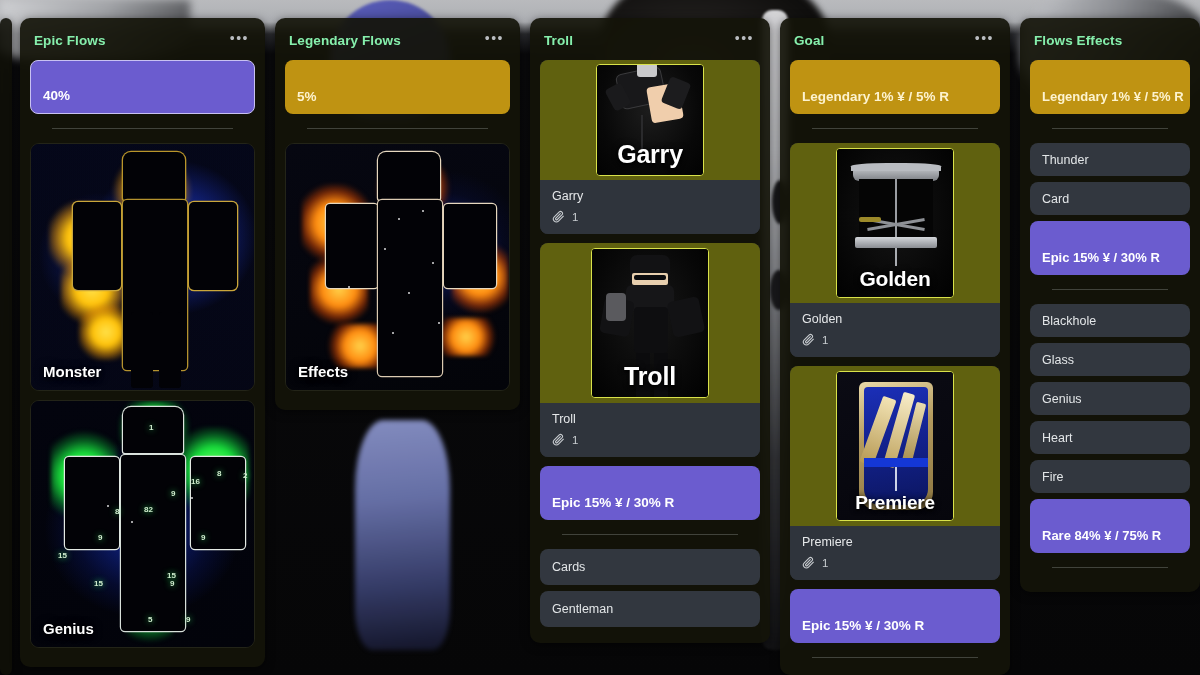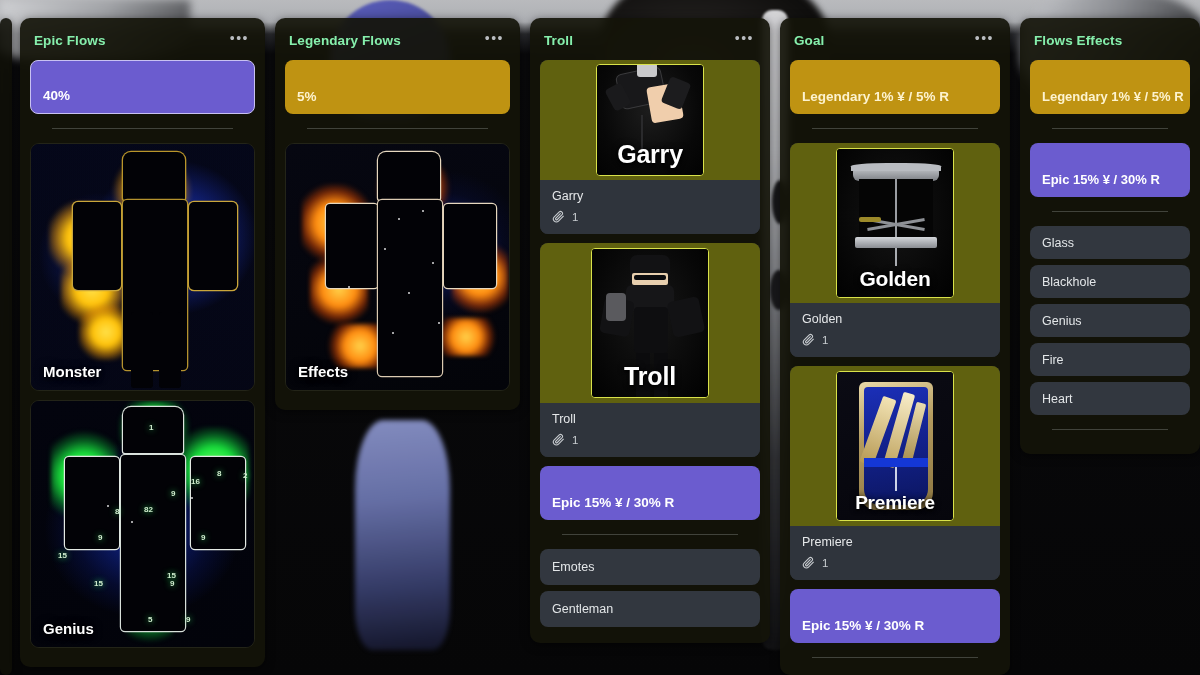--- a/index.html
+++ b/index.html
@@ -493,21 +493,21 @@
                 </svg>
             </span>
             <span>1</span>
           </div>
         </div>
       </div>
 
       <div class="banner purple-plain">Epic 15% ¥ / 30% R</div>
       <div class="divider"></div>
 
-      <div class="row">Emotes</div>
+      <div class="row">Cards</div>
       <div class="row">Gentleman</div>
 
     </div>
   </div>
 
   <div class="col c4">
     <div class="col-head">
       <span class="col-title">Goal</span>
       <span class="col-menu">•••</span>
     </div>
@@ -578,27 +578,30 @@
 
   <div class="col c5">
     <div class="col-head">
       <span class="col-title">Flows Effects</span>
       <span class="col-menu"></span>
     </div>
     <div class="col-body">
       <div class="banner gold">Legendary 1% ¥ / 5% R</div>
       <div class="divider"></div>
 
+      <div class="row">Thunder</div>
+      <div class="row">Card</div>
 
       <div class="banner purple-plain">Epic 15% ¥ / 30% R</div>
       <div class="divider"></div>
 
+      <div class="row">Blackhole</div>
       <div class="row">Glass</div>
-      <div class="row">Blackhole</div>
       <div class="row">Genius</div>
+      <div class="row">Heart</div>
       <div class="row">Fire</div>
-      <div class="row">Heart</div>
-
+
+      <div class="banner purple-plain">Rare 84% ¥ / 75% R</div>
       <div class="divider"></div>
     </div>
   </div>
 
 </div>
 
 </body></html>

